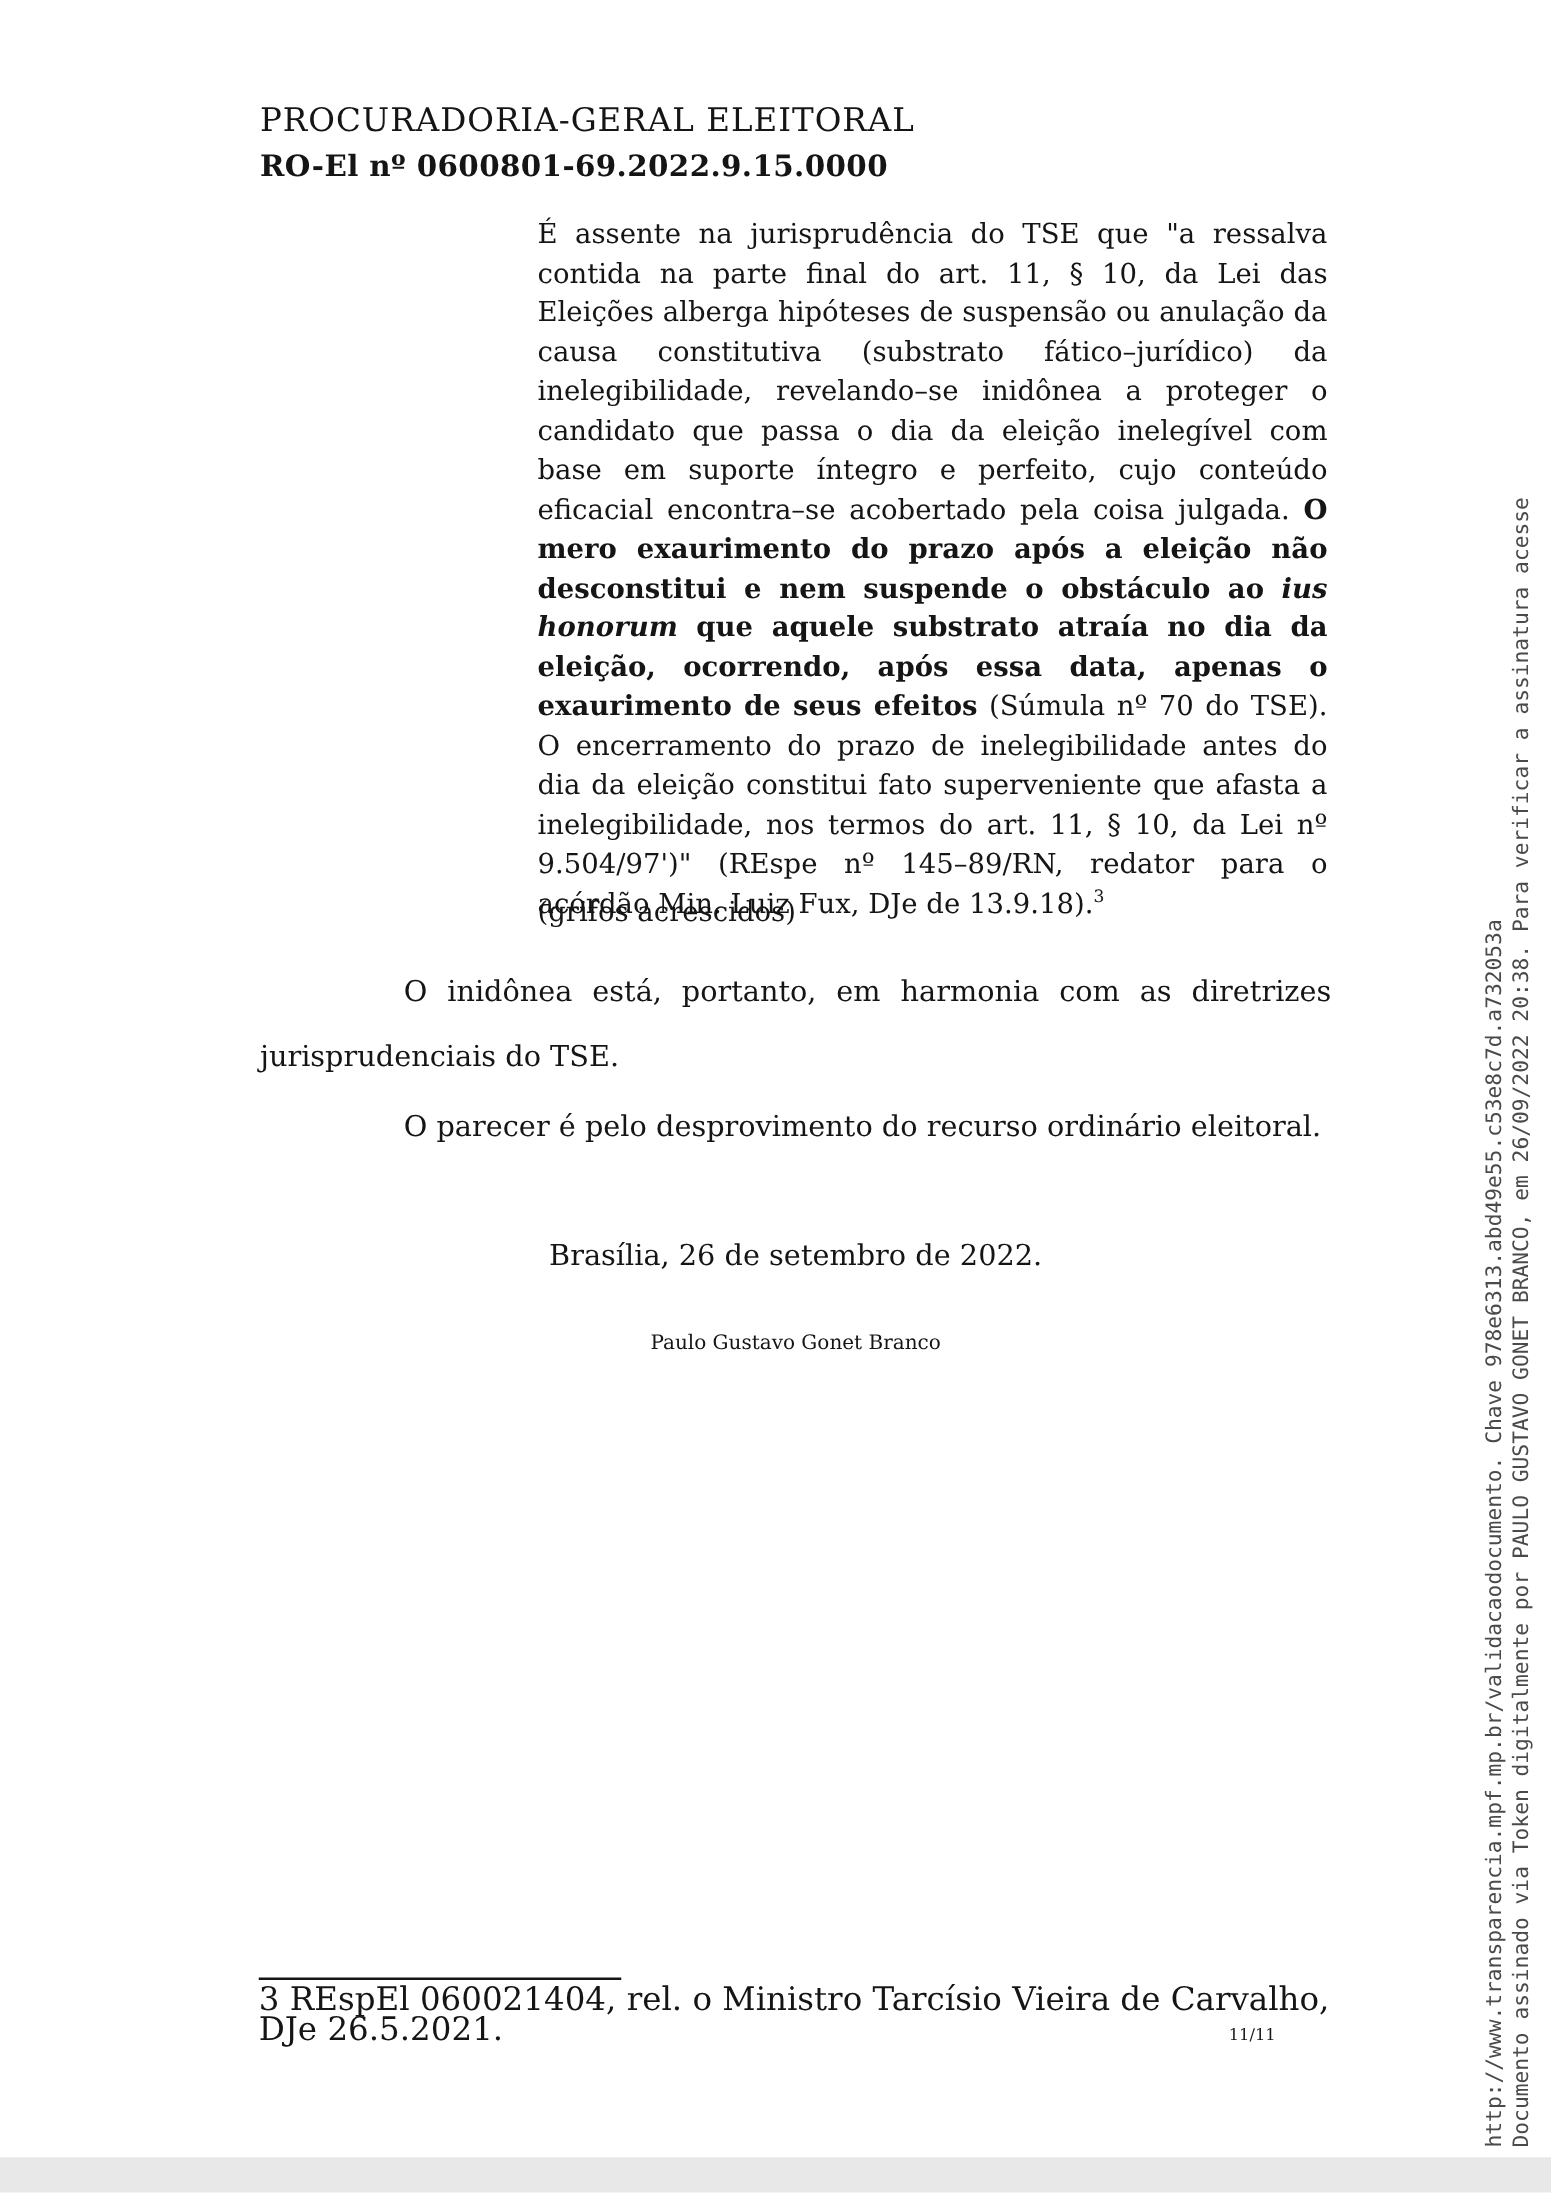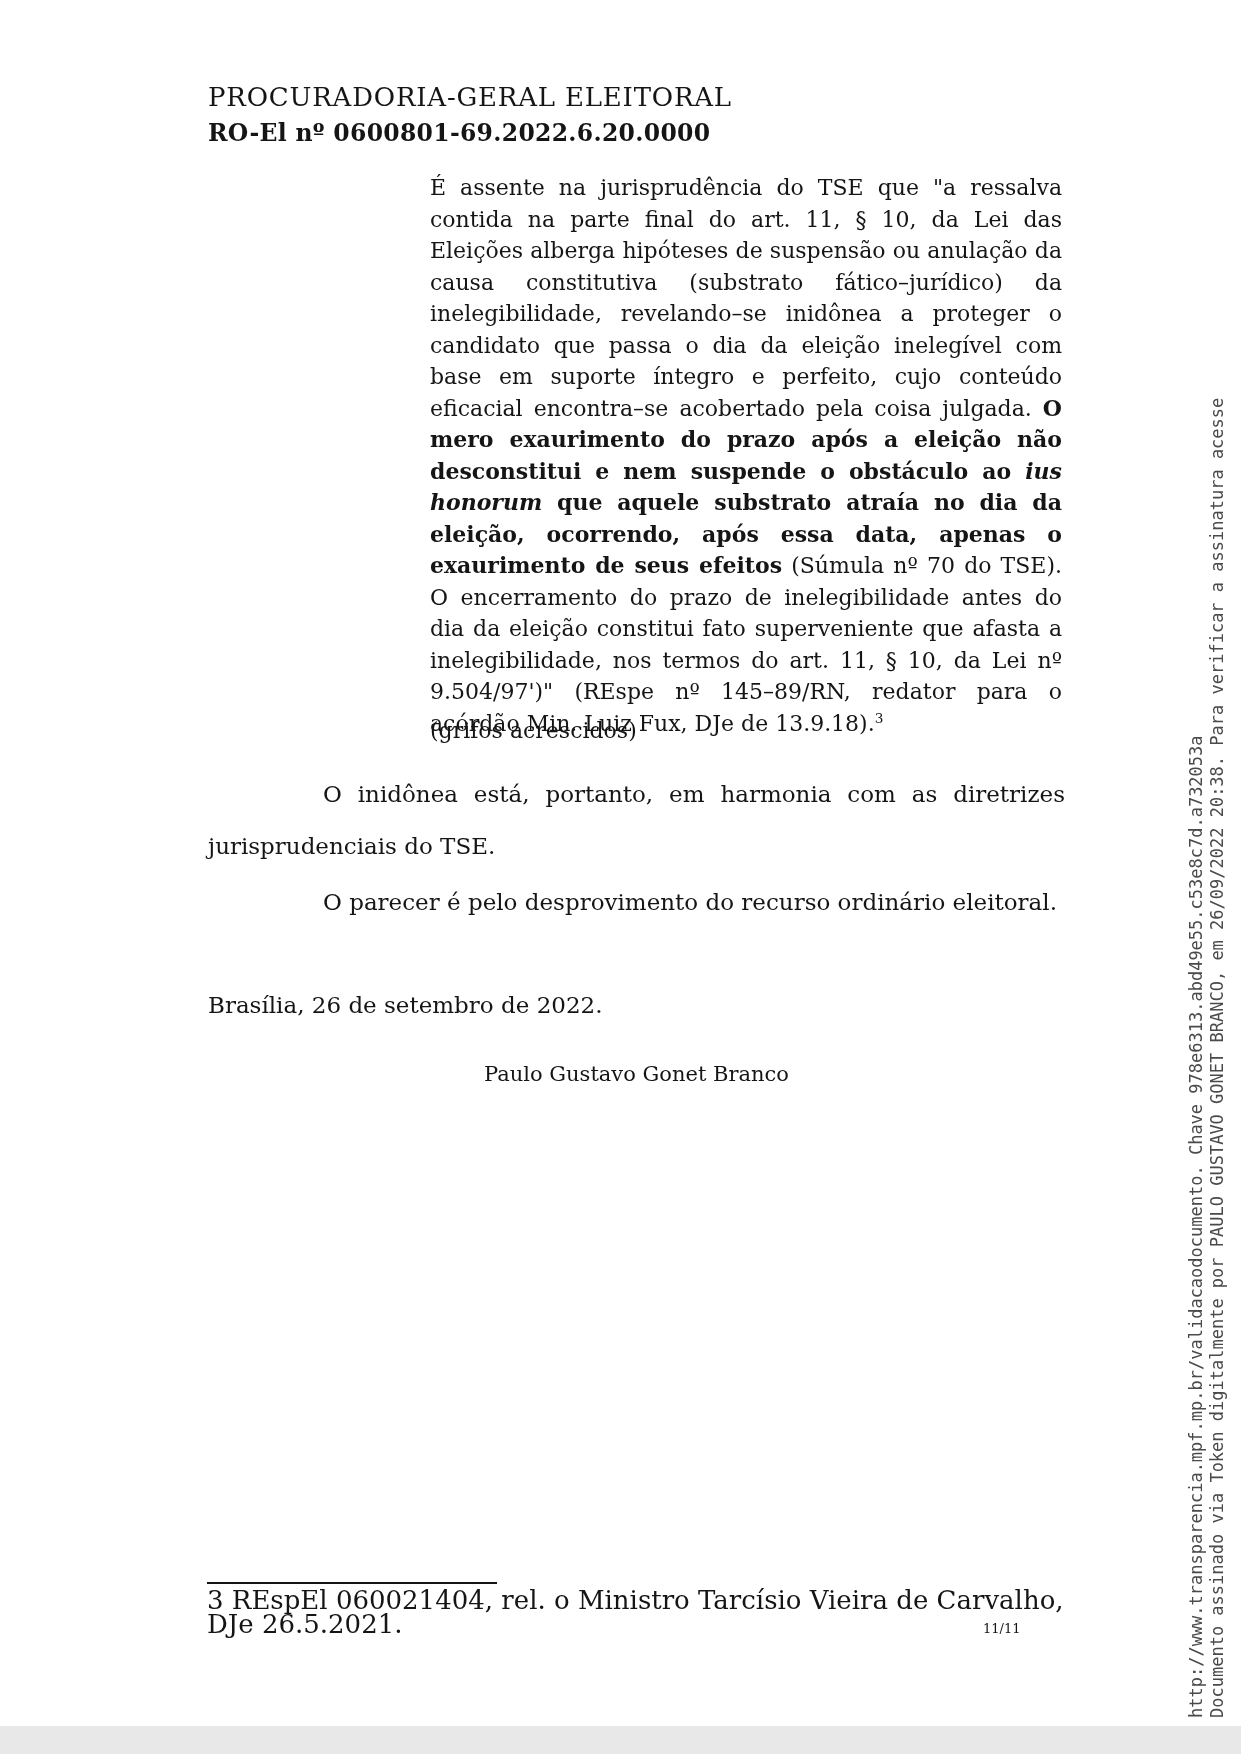--- a/index.html
+++ b/index.html
@@ -37,25 +37,25 @@
   }
   .body-para {
     position:absolute; left:208px; width:857px; margin:0;
     font-size:23px; line-height:52px;
     text-align:justify; text-indent:115px;
   }
   .p1 { top:768px; }
   .p2 { top:876px; }
   .dateline {
     position:absolute; top:992px; left:208px; width:857px;
-    font-size:23px; 
+    font-size:23px; text-align:center;
   }
   .signature {
     position:absolute; top:1058px; left:208px; width:857px;
-    font-size:21px; line-height:32px; text-align:center;
+    font-size:16px; line-height:32px; text-align:center;
   }
   .footnote-rule {
     position:absolute; top:1582px; left:207px; width:290px;
     border-top:2px solid #151515; height:0;
   }
   .footnote {
     position:absolute; top:1588px; left:207px; width:860px;
     font-size:26px; line-height:24px;
   }
   .page-number {
@@ -72,21 +72,21 @@
     white-space:nowrap;
   }
 </style>
 </head>
 <body>
 
 <div class="page">
 
   <div class="header-org">PROCURADORIA-GERAL ELEITORAL</div>
 
-  <div class="header-case">RO-El nº 0600801-69.2022.6.20.0000</div>
+  <div class="header-case">RO-El nº 0600801-69.2022.9.15.0000</div>
 
   <div class="quote-wrap">
     <blockquote class="quote" id="quote"><span class="run-normal">É assente na jurisprudência do TSE que "a ressalva contida na parte final do art. 11, § 10, da Lei das Eleições alberga hipóteses de suspensão ou anulação da causa constitutiva (substrato fático–jurídico) da inelegibilidade, revelando–se inidônea a proteger o candidato que passa o dia da eleição inelegível com base em suporte íntegro e perfeito, cujo conteúdo eficacial encontra–se acobertado pela coisa julgada. </span><span class="run-bold">O mero exaurimento do prazo após a eleição não desconstitui e nem suspende o obstáculo ao </span><span class="run-bold-italic">ius honorum</span><span class="run-bold"> que aquele substrato atraía no dia da eleição, ocorrendo, após essa data, apenas o exaurimento de seus efeitos</span><span class="run-normal"> (Súmula nº 70 do TSE). O encerramento do prazo de inelegibilidade antes do dia da eleição constitui fato superveniente que afasta a inelegibilidade, nos termos do art. 11, § 10, da Lei nº 9.504/97')" (REspe nº 145–89/RN, redator para o acórdão Min. Luiz Fux, DJe de 13.9.18).</span><sup class="run-sup">3</sup></blockquote>
   </div>
 
   <div class="grifos">(grifos acrescidos)</div>
 
   <p class="body-para p1">O inidônea está, portanto, em harmonia com as diretrizes jurisprudenciais do TSE.</p>
 
   <p class="body-para p2">O parecer é pelo desprovimento do recurso ordinário eleitoral.</p>

